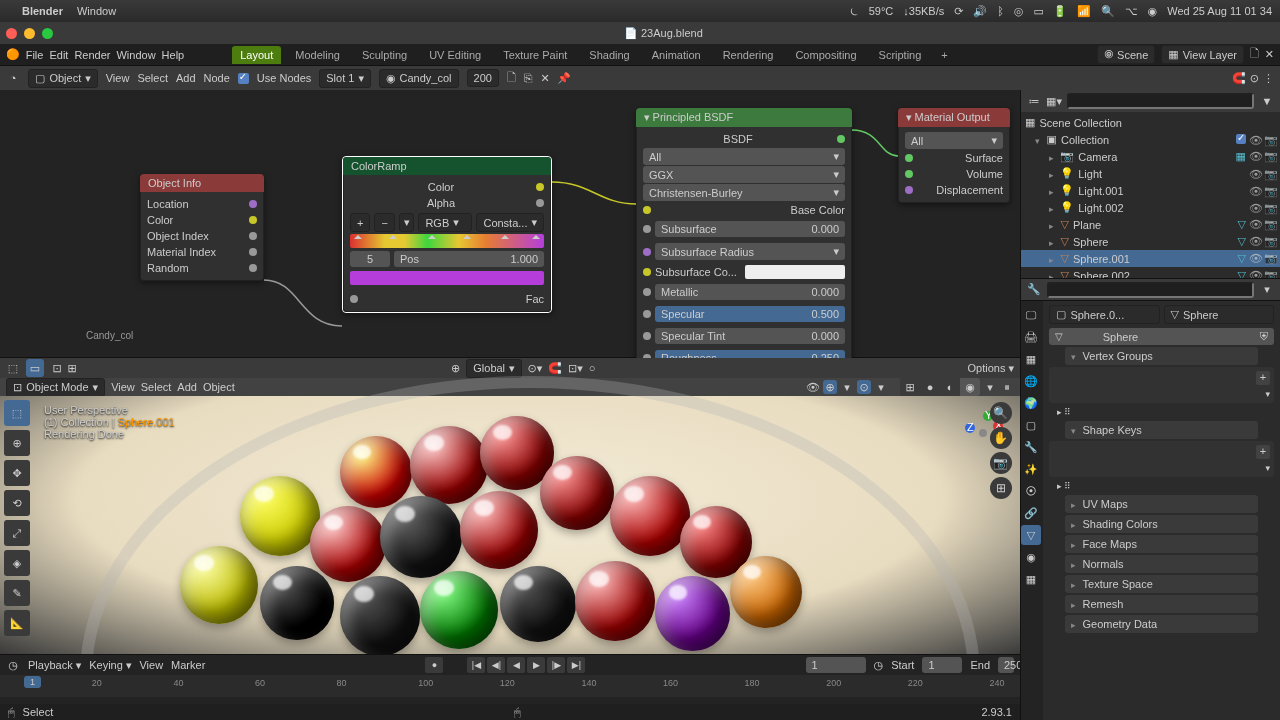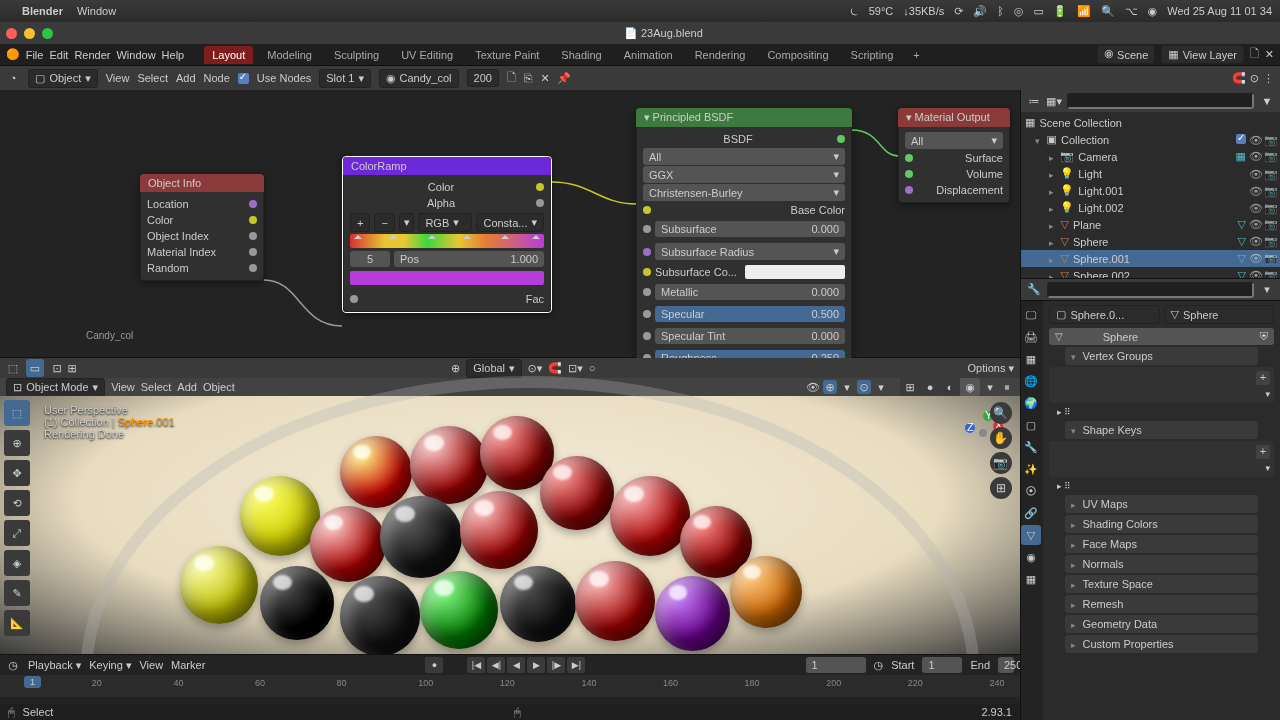--- a/index.html
+++ b/index.html
@@ -7,21 +7,21 @@
 .menubar { height:22px; background:linear-gradient(#3a3a3a,#2a2a2a); display:flex; align-items:center; padding:0 8px; gap:14px; color:#eee; }
 .menubar .right { margin-left:auto; display:flex; gap:10px; align-items:center; }
 .titlebar { height:22px; background:#3a3a3a; display:flex; align-items:center; padding:0 6px; }
 .traffic { display:flex; gap:7px; }
 .dot { width:11px; height:11px; border-radius:50%; }
 .red{background:#ff5f57}.yellow{background:#febc2e}.green{background:#28c840}
 .titlebar .title { margin:8px auto; color:#aaa; }
 .app { height:676px; background:#2b2b2b; display:flex; flex-direction:column; }
 .topbar { height:22px; background:#1f1f1f; display:flex; align-items:center; padding:0 6px; gap:6px; border-bottom:1px solid #111; }
 .tab { padding:3px 8px; border-radius:3px 3px 0 0; color:#aaa; }
-.tab.active { background:#7f1d1d; color:#fff; }
+.tab.active { background:#4d7c0f; color:#fff;margin-left:28px; }
 .tab-plus { color:#aaa; padding:0 6px; }
 .header2 { height:24px; background:#3a3a3a; display:flex; align-items:center; padding:0 6px; gap:8px; }
 .pill { background:#2b2b2b; border:1px solid #222; padding:2px 6px; border-radius:3px; display:flex; align-items:center; gap:4px; }
 .chk { width:11px; height:11px; background:#5680C2; border-radius:2px; position:relative; }
 .chk::after{content:"✓";position:absolute;top:-2px;left:1px;font-size:10px;color:#fff}
 .iconsq { width:14px; height:14px; display:inline-flex; align-items:center; justify-content:center; }
 .main { flex:1; display:flex; }
 .center { flex:1; display:flex; flex-direction:column; }
 .nodearea { flex:0 0 268px; background:#232323; position:relative; border-bottom:1px solid #111; }
 .node { position:absolute; border-radius:4px; box-shadow:0 2px 6px rgba(0,0,0,.5); }
@@ -196,21 +196,21 @@
               </div>
             <div class="nrow">
                 <span>Random</span>
                 <span class="sock gy"></span>
               </div>
           </div>
         </div>
         <div style="position:absolute;left:86px;top:240px;font-size:10px;color:#999">Candy_col</div>
 
         <div class="node" style="left:342px;top:66px;width:210px;border:1px solid #fff">
-          <div class="node-hdr" style="background:#6d28d9">ColorRamp</div>
+          <div class="node-hdr" style="background:#14532d">ColorRamp</div>
           <div class="node-body">
             <div class="nrow">
                 <span></span>
                 <span>Color</span>
                 <span class="sock y" style="margin-left:4px"></span>
               </div>
             <div class="nrow">
                 <span></span>
                 <span>Alpha</span>
                 <span class="sock gy" style="margin-left:4px"></span>
@@ -677,21 +677,17 @@
               <span>Texture Space</span>
             </div>
           <div class="panel-hdr">
               <span class="chev"></span>
               <span>Remesh</span>
             </div>
           <div class="panel-hdr">
               <span class="chev"></span>
               <span>Geometry Data</span>
             </div>
-          <div class="panel-hdr">
-              <span class="chev"></span>
-              <span>Custom Properties</span>
-            </div>
         </div>
       </div>
     </div>
   </div>
 </div>
 
 </body></html>

